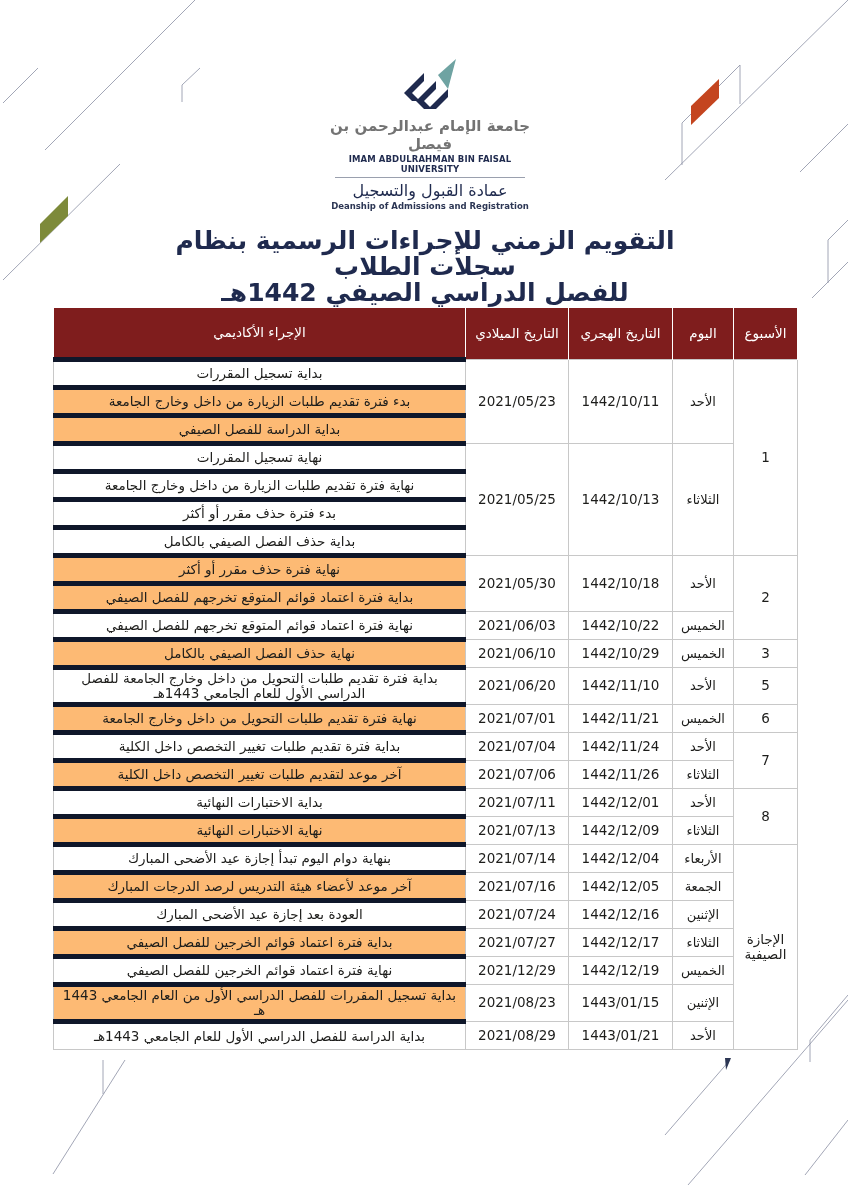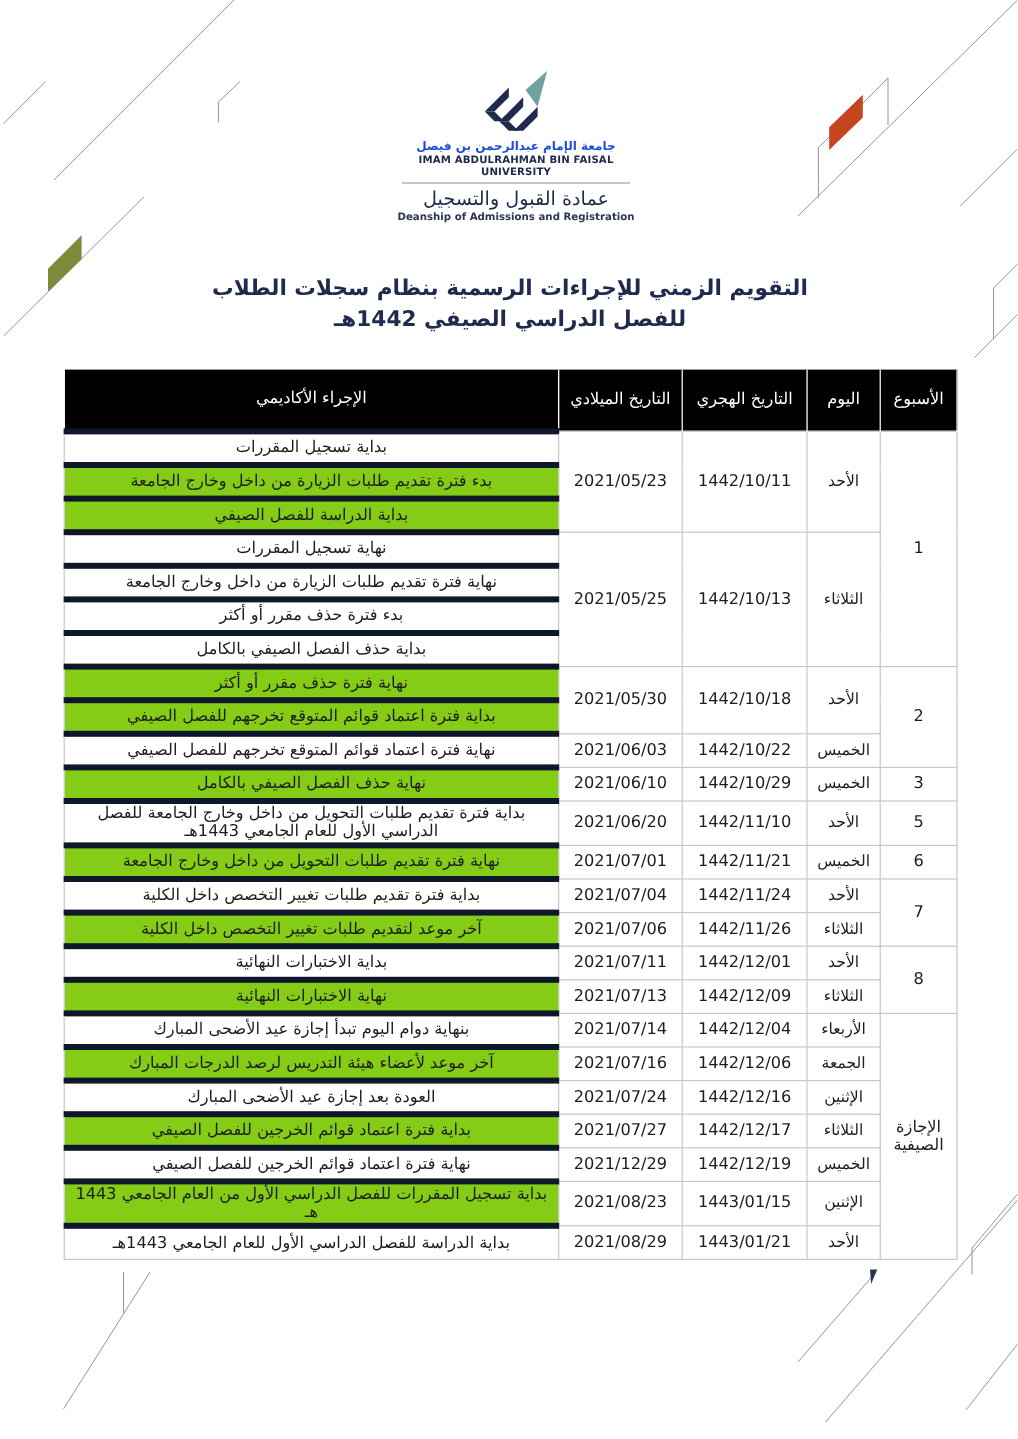--- a/index.html
+++ b/index.html
@@ -1,33 +1,33 @@
 <!DOCTYPE html>
 <html><head>
 <meta charset="utf-8">
 <style>
   * { box-sizing: border-box; margin: 0; padding: 0; }
   html, body { width: 848px; height: 1199px; background: #ffffff; overflow: hidden; }
   body { position: relative; font-family: "DejaVu Sans", sans-serif; color: #1d1d1b; }
   .deco { position: absolute; left: 0; top: 0; width: 848px; height: 1199px; pointer-events: none; }
   .logo { position: absolute; left: 320px; top: 55px; width: 220px; text-align: center; }
   .logo-mark { display: block; margin: 0 auto; width: 80px; height: 60px; }
-  .logo-ar { font-size: 10px; font-weight: bold; color: #1d4ed8; direction: rtl; margin-top: 2px; letter-spacing: -0.5px; }
+  .logo-ar { font-size: 15px; font-weight: bold; color: #737373; direction: rtl; margin-top: 2px; letter-spacing: -0.5px; }
   .logo-en { font-size: 8.5px; font-weight: bold; color: #1f2a4e; letter-spacing: 0.1px; margin-top: 1px; }
   .logo-rule { width: 190px; height: 1px; background: #9aa0ae; margin: 3px auto 3px; }
   .logo-dean-ar { font-size: 16px; color: #1f2a4e; direction: rtl; letter-spacing: 1px; }
   .logo-dean-en { font-size: 8.5px; color: #2c3654; margin-top: 1px; font-weight: bold; }
-  .title { position: absolute; left: 150px; width: 550px; top: 228px; text-align: center; direction: rtl; font-weight: bold; color: #1f2a4e; font-size: 18px; line-height: 26px; }
+  .title { position: absolute; left: 150px; width: 550px; top: 228px; text-align: center; direction: rtl; font-weight: bold; color: #1f2a4e; font-size: 25px; line-height: 26px; }
   table.cal { position: absolute; left: 53px; top: 308px; width: 744px; border-collapse: collapse; direction: rtl; table-layout: fixed; font-size: 13.5px; }
-  table.cal th { background: #000000; color: #ffffff; font-weight: normal; height: 51px; font-size: 13.5px; border-right: 1px solid #ffffff; border-left: 1px solid #ffffff; }
+  table.cal th { background: #7f1d1d; color: #ffffff; font-weight: normal; height: 51px; font-size: 13.5px; border-right: 1px solid #ffffff; border-left: 1px solid #ffffff; }
   table.cal td { border: 1px solid #c8c8c8; text-align: center; vertical-align: middle; color: #1d1d1b; padding: 0 4px; line-height: 15px; }
   table.cal td.act { border-top: 5px solid #0f172a; }
   tr.h28 td { height: 28px; }
   tr.h37 td { height: 37px; }
-  .g { background: #84cc16; }
+  .g { background: #fdba74; }
   .w { background: #ffffff; }
   td.wk, td.day, td.hij, td.greg { background: #ffffff; }
   td.wk { font-size: 13.5px; }
   td.day { font-size: 13px; }
 </style>
 </head>
 <body>
 
 <svg class="deco" viewBox="0 0 848 1199">
   <g stroke="#8a8fa3" stroke-width="0.8" fill="none">
@@ -193,21 +193,21 @@
 
     <tr class="h28">
       <td class="wk" rowspan="7">الإجازة الصيفية</td>
       <td class="day">الأربعاء</td>
       <td class="hij">1442/12/04</td>
       <td class="greg">2021/07/14</td>
       <td class="act w">بنهاية دوام اليوم تبدأ إجازة عيد الأضحى المبارك</td>
     </tr>
     <tr class="h28">
       <td class="day g">الجمعة</td>
-      <td class="hij g">1442/12/06</td>
+      <td class="hij g">1442/12/05</td>
       <td class="greg g">2021/07/16</td>
       <td class="act g">آخر موعد لأعضاء هيئة التدريس لرصد الدرجات المبارك</td>
     </tr>
     <tr class="h28">
       <td class="day">الإثنين</td>
       <td class="hij">1442/12/16</td>
       <td class="greg">2021/07/24</td>
       <td class="act w">العودة بعد إجازة عيد الأضحى المبارك</td>
     </tr>
     <tr class="h28">

